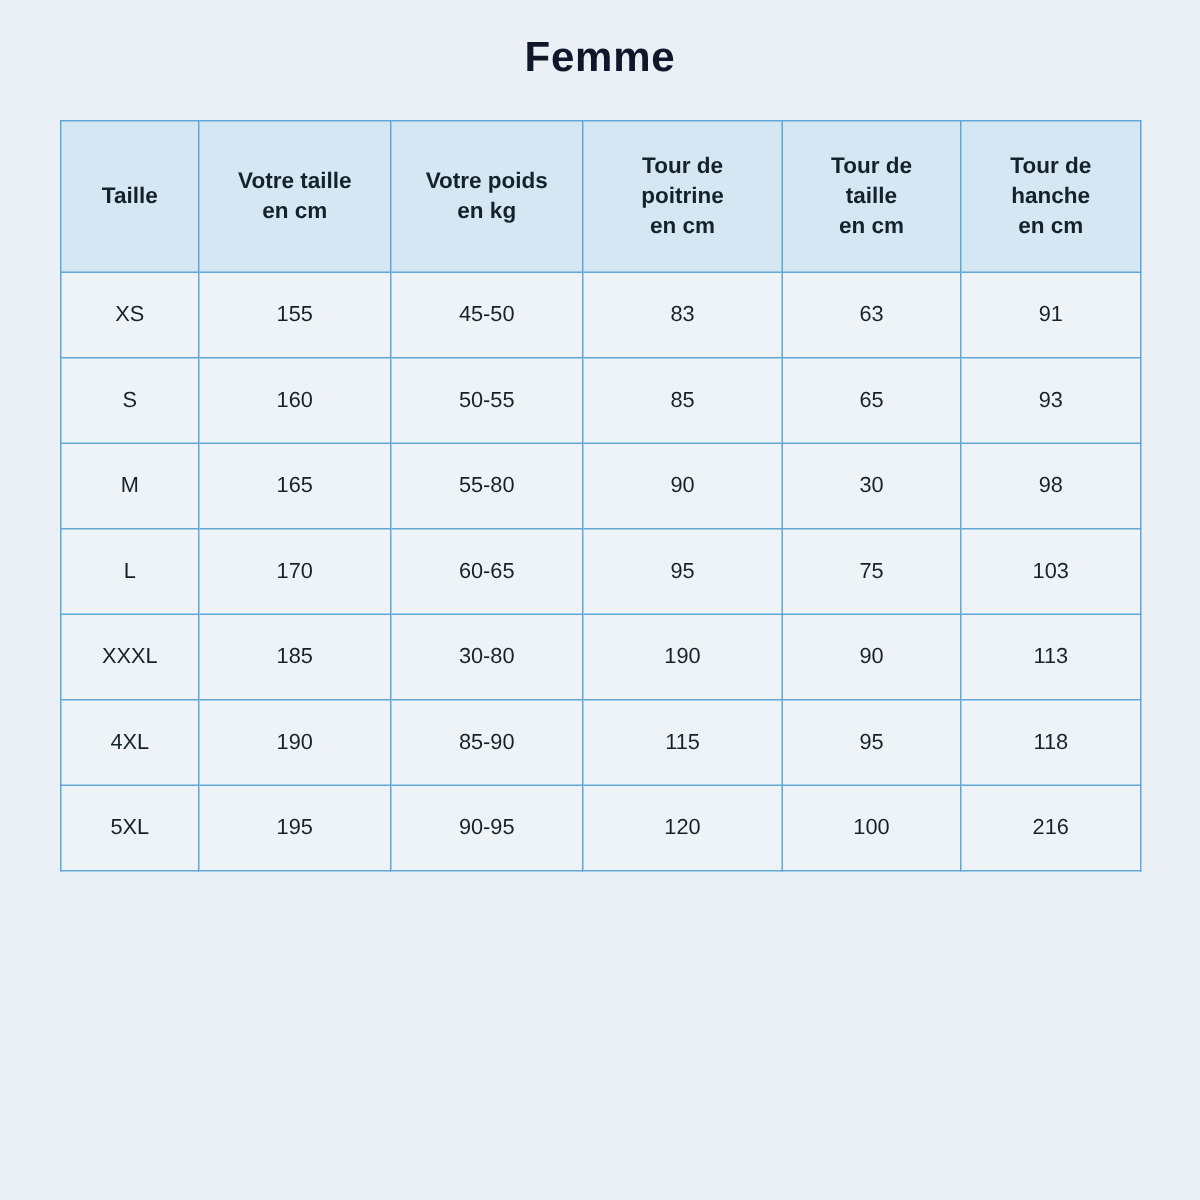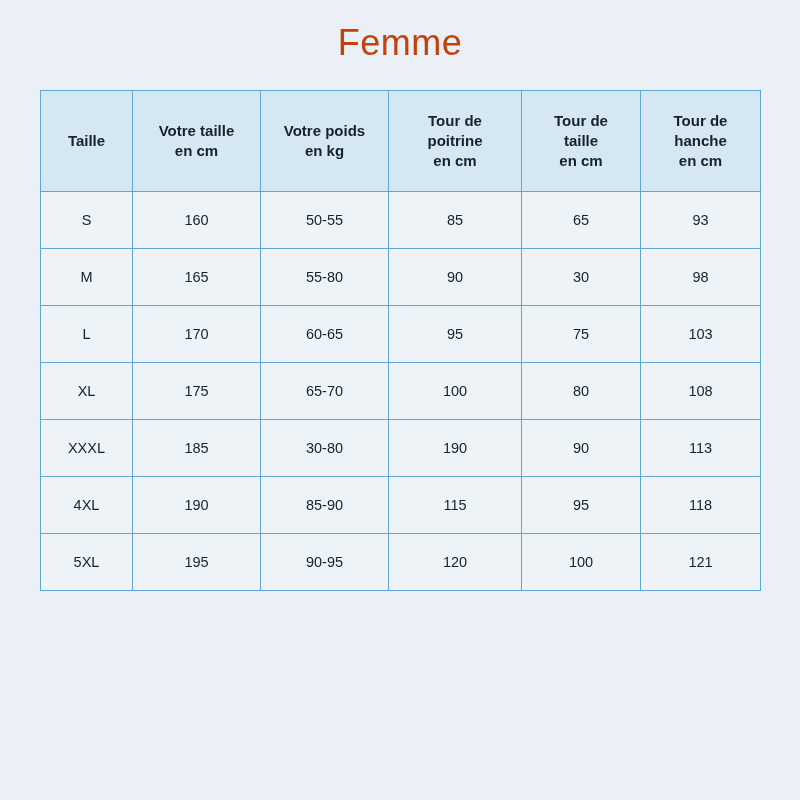--- a/index.html
+++ b/index.html
@@ -17,24 +17,24 @@
   .page {
     width: 800px;
     height: 800px;
     box-sizing: border-box;
     display: flex;
     flex-direction: column;
     align-items: center;
     padding-top: 22px;
   }
   .title {
-    font-size: 36px;
-    font-weight: normal;
+    font-size: 28px;
+    font-weight: bold;
     letter-spacing: 0.5px;
-    color: #c2410c;
+    color: #0f172a;
     margin: 0 0 26px 0;
     text-align: center;
   }
   .table-wrap {
     width: 720px;
   }
   table.size-table {
     border-collapse: collapse;
     width: 100%;
     table-layout: fixed;
@@ -112,20 +112,28 @@
           </th>
           <th>
             <span class="hdr-line">Tour de</span>
             <span class="hdr-line">hanche</span>
             <span class="hdr-line">en cm</span>
           </th>
         </tr>
       </thead>
       <tbody>
         <tr>
+          <td>XS</td>
+          <td>155</td>
+          <td>45-50</td>
+          <td>83</td>
+          <td>63</td>
+          <td>91</td>
+        </tr>
+        <tr>
           <td>S</td>
           <td>160</td>
           <td>50-55</td>
           <td>85</td>
           <td>65</td>
           <td>93</td>
         </tr>
         <tr>
           <td>M</td>
           <td>165</td>
@@ -136,28 +144,20 @@
         </tr>
         <tr>
           <td>L</td>
           <td>170</td>
           <td>60-65</td>
           <td>95</td>
           <td>75</td>
           <td>103</td>
         </tr>
         <tr>
-          <td>XL</td>
-          <td>175</td>
-          <td>65-70</td>
-          <td>100</td>
-          <td>80</td>
-          <td>108</td>
-        </tr>
-        <tr>
           <td>XXXL</td>
           <td>185</td>
           <td>30-80</td>
           <td>190</td>
           <td>90</td>
           <td>113</td>
         </tr>
         <tr>
           <td>4XL</td>
           <td>190</td>
@@ -165,19 +165,19 @@
           <td>115</td>
           <td>95</td>
           <td>118</td>
         </tr>
         <tr>
           <td>5XL</td>
           <td>195</td>
           <td>90-95</td>
           <td>120</td>
           <td>100</td>
-          <td>121</td>
+          <td>216</td>
         </tr>
       </tbody>
     </table>
   </div>
 
 </div>
 
 </body></html>

